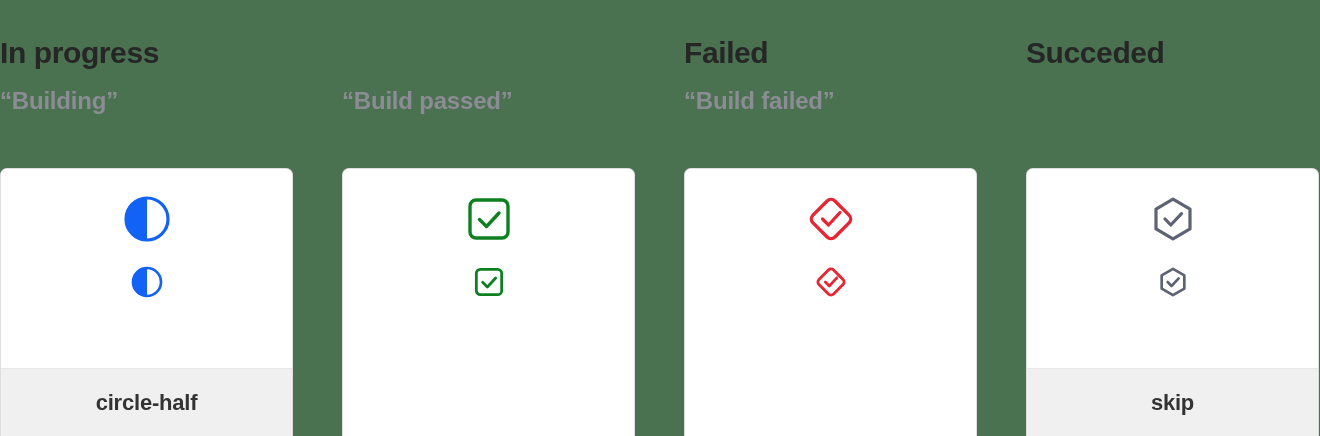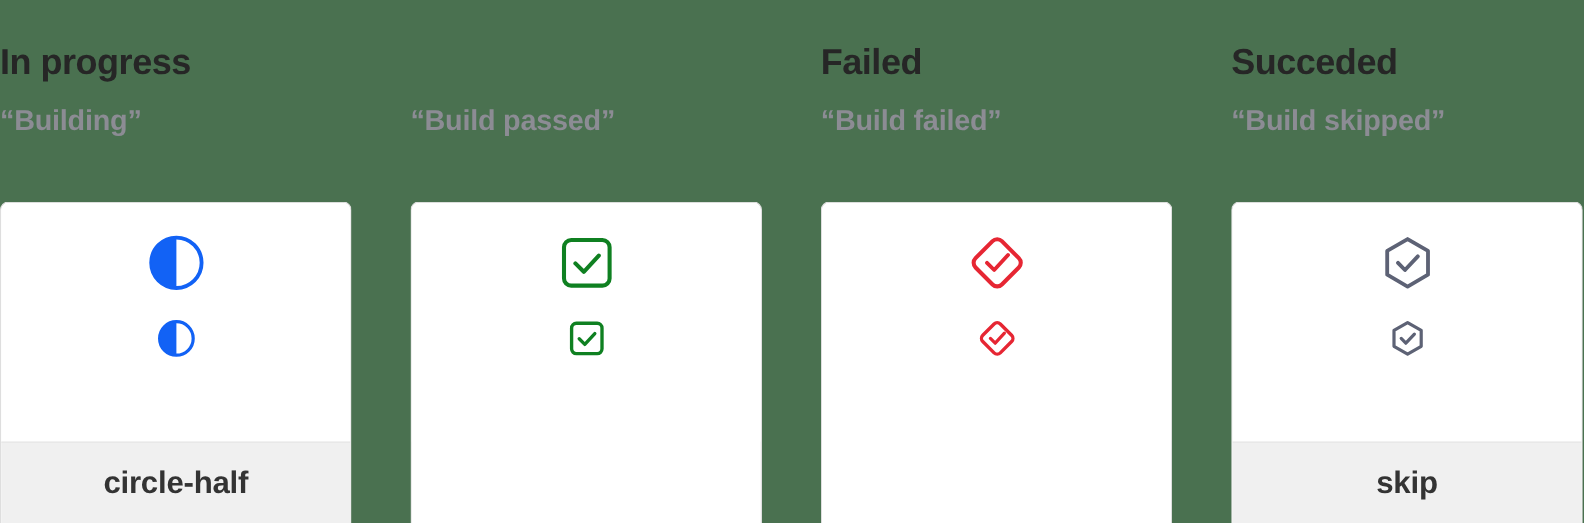--- a/index.html
+++ b/index.html
@@ -99,21 +99,21 @@
   .card-footer {
     height: 68px;
     background: #f0f0f0;
     border-top: 1px solid #e6e6e6;
     display: flex;
     align-items: center;
     justify-content: center;
     box-sizing: border-box;
   }
   .card-footer-label {
-    font-size: 26px;
+    font-size: 22px;
     font-weight: bold;
     color: #333333;
     letter-spacing: -0.2px;
     white-space: nowrap;
   }
 </style>
 </head>
 <body>
 
 <div class="board">
@@ -200,21 +200,20 @@
             <path d="M15.5 24 L21.5 30 L33 17.5" fill="none" stroke="#e62633" stroke-width="4" stroke-linecap="round" stroke-linejoin="round"></path>
           </svg>
         </span>
 
       </div>
     </div>
   </div>
 
   <div class="col col-3">
     <div class="heading">Succeded</div>
-    <div class="subheading">“Build skipped”</div>
 
     <div class="card">
       <div class="card-body">
 
         <span class="icon-big">
           <svg viewBox="0 0 48 48" width="48" height="48" xmlns="http://www.w3.org/2000/svg">
             <path d="M24 4.2 L41 14.1 L41 33.9 L24 43.8 L7 33.9 L7 14.1 Z" fill="none" stroke="#5d6275" stroke-width="3.2" stroke-linejoin="round"></path>
             <path d="M16 24 L21.8 30 L32.5 18.6" fill="none" stroke="#5d6275" stroke-width="3.2" stroke-linecap="round" stroke-linejoin="round"></path>
           </svg>
         </span>

